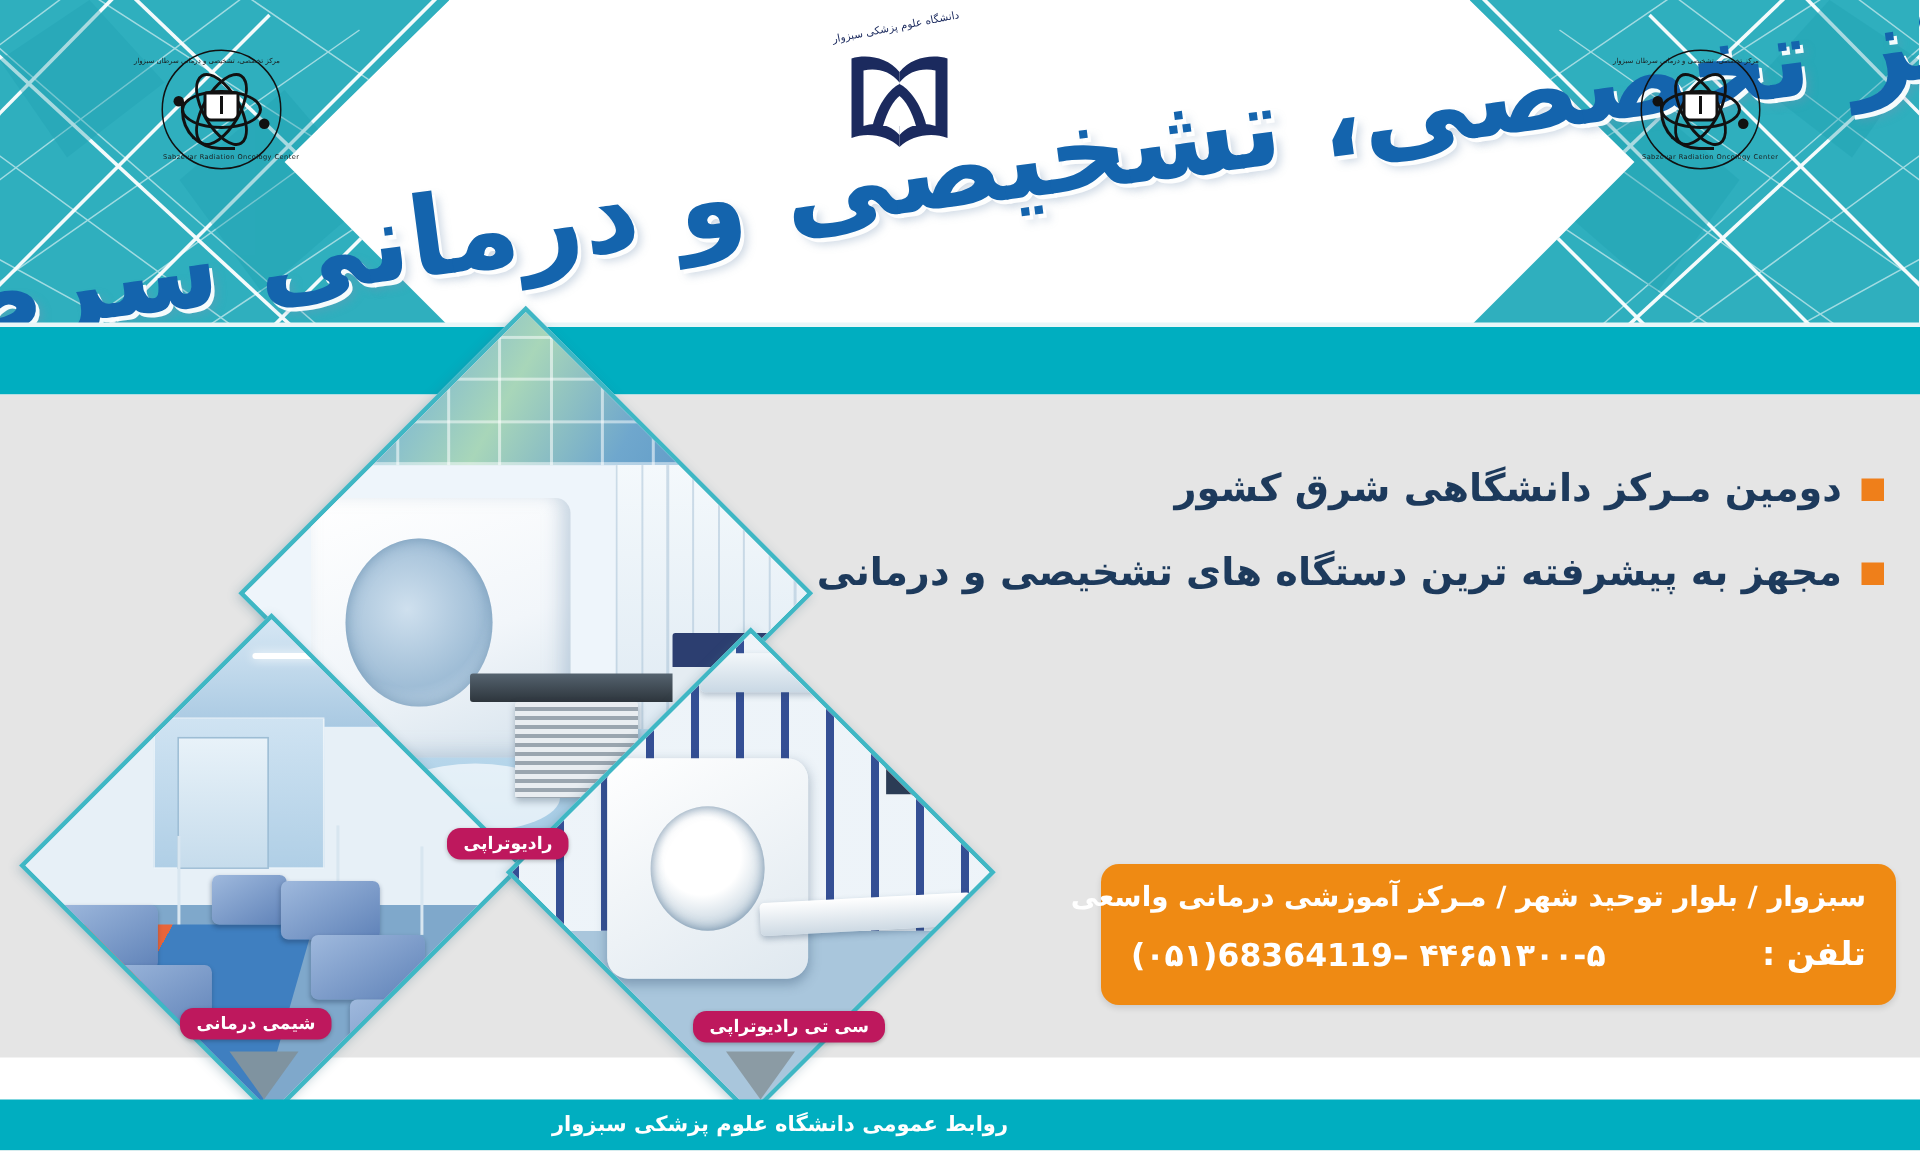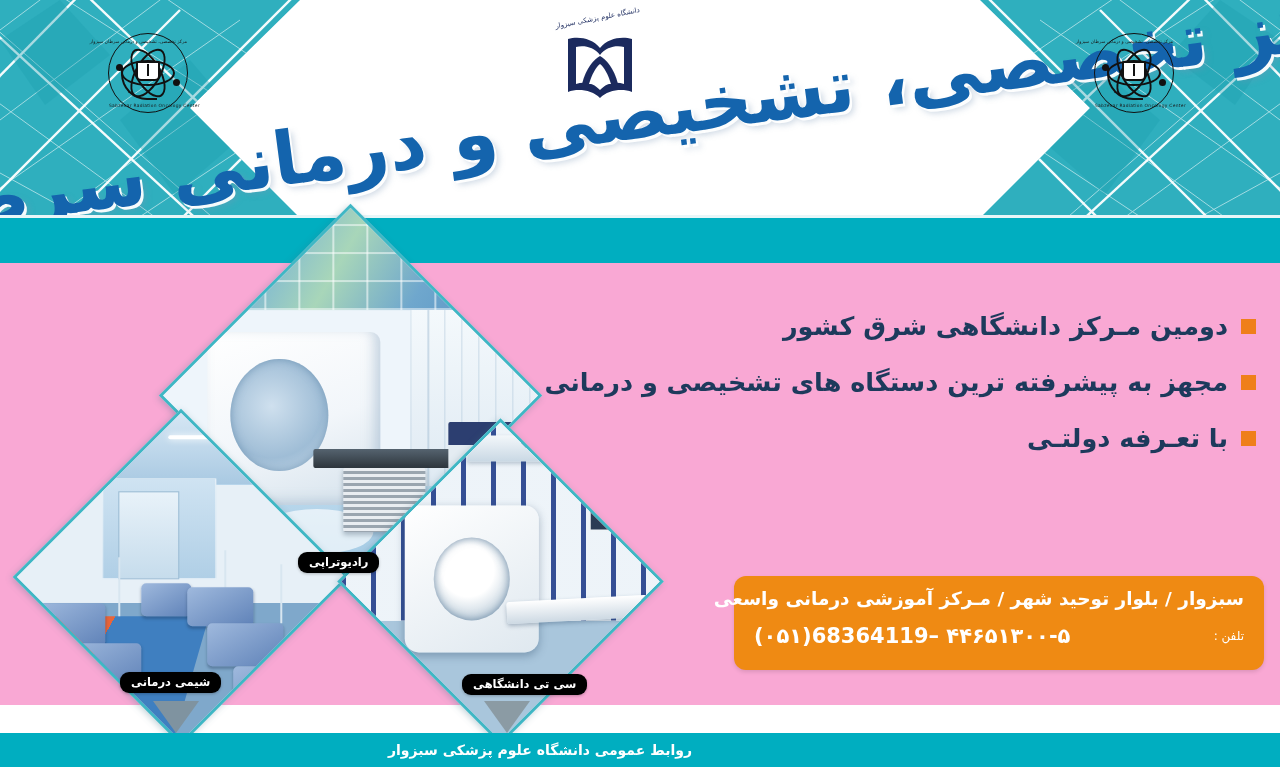--- a/index.html
+++ b/index.html
@@ -94,21 +94,21 @@
     position:absolute;left:552px;top:14px;width:96px;height:96px;
   }
   .logo-book .arc-text{
     position:absolute;left:0;top:0;width:96px;height:34px;
     text-align:center;font-size:7px;color:#1b2a5e;white-space:nowrap;
     transform:rotate(-11deg);transform-origin:center;
     letter-spacing:.2px;
   }
 
   
-  .body-area{position:absolute;left:0;top:263px;width:1280px;height:442px;background:#f9a8d4;}
+  .body-area{position:absolute;left:0;top:263px;width:1280px;height:442px;background:#e5e5e5;}
 
   
   .collage{position:absolute;left:40px;top:-5px;width:600px;height:450px;}
   .diamond{
     position:absolute;
     transform:rotate(45deg);
     overflow:hidden;
     border:3px solid #3FB7C4;
     box-shadow:0 2px 7px rgba(60,110,130,.30);
     background:#cfe6f3;
@@ -256,21 +256,21 @@
     border-radius:3px;transform:rotate(-3deg);
     box-shadow:0 2px 4px rgba(40,70,100,.35);
   }
   .ph-ct .monitor{
     position:absolute;right:12%;top:22%;width:9%;height:11%;
     background:#2b3c55;border:2px solid #eef3f7;border-radius:2px;
   }
 
   .diamond-label{
     position:absolute;
-    background:#000000;
+    background:#be185d;
     color:#ffffff;
     font-size:11.5px;font-weight:bold;
     padding:3px 11px 4px;
     border-radius:9px;
     white-space:nowrap;
     z-index:6;
     box-shadow:0 1px 3px rgba(0,0,0,.25);
     direction:rtl;
   }
   .lbl-radio{left:298px;top:552px;}
@@ -302,33 +302,32 @@
     box-shadow:0 2px 4px rgba(0,0,0,.12);
   }
   .contact-address{
     position:absolute;right:20px;top:12px;left:20px;
     font-size:18.5px;font-weight:bold;text-align:center;white-space:nowrap;
   }
   .contact-phone-row{
     position:absolute;right:20px;left:20px;top:48px;
     display:flex;align-items:center;justify-content:space-between;
   }
-  .phone-label{font-size:12px;font-weight:normal;}
+  .phone-label{font-size:22px;font-weight:bold;}
   .phone-numbers{font-size:21px;font-weight:bold;letter-spacing:.5px;direction:ltr;}
 
   
   .footer-band{
     position:absolute;left:0;top:733px;width:1280px;height:34px;background:#00AEC0;
   }
   .footer-text{
     position:absolute;left:0;top:733px;width:1040px;height:34px;
     display:flex;align-items:center;justify-content:center;
     color:#ffffff;font-size:14px;font-weight:bold;direction:rtl;
     letter-spacing:.2px;
-    margin-left:20px;
   }
   .footer-tri{
     position:absolute;width:0;height:0;
     border-left:23px solid transparent;border-right:23px solid transparent;
     border-top:32px solid #8a9aa3;top:701px;
   }
   .footer-tri.t1{left:153px;border-top-color:#7f93a0;}
   .footer-tri.t2{left:484px;border-top-color:#8b9ba4;}
 </style>
 </head>
@@ -523,30 +522,26 @@
 
     <div class="bullets">
       <div class="bullet-row">
         <span class="bullet-sq"></span>
         <span class="bullet-text">دومین مـرکز دانشگاهی شرق کشور</span>
       </div>
       <div class="bullet-row">
         <span class="bullet-sq"></span>
         <span class="bullet-text">مجهز به پیشرفته ترین دستگاه های  تشخیصی و درمانی</span>
       </div>
-      <div class="bullet-row">
-        <span class="bullet-sq"></span>
-        <span class="bullet-text">با تعـرفه دولتـی</span>
-      </div>
     </div>
   </div>
 
   <div class="diamond-label lbl-radio">رادیوتراپی</div>
   <div class="diamond-label lbl-chemo">شیمی درمانی</div>
-  <div class="diamond-label lbl-ct">سی تی دانشگاهی</div>
+  <div class="diamond-label lbl-ct">سی تی رادیوتراپی</div>
 
   <div class="contact">
     <div class="contact-address">سبزوار / بلوار توحید شهر / مـرکز آموزشی درمانی واسعی</div>
     <div class="contact-phone-row">
       <span class="phone-label">تلفن :</span>
       <span class="phone-numbers">(۰۵۱)68364119– ۴۴۶۵۱۳۰۰-۵</span>
     </div>
   </div>
 
   <div class="footer-tri t1"></div>

